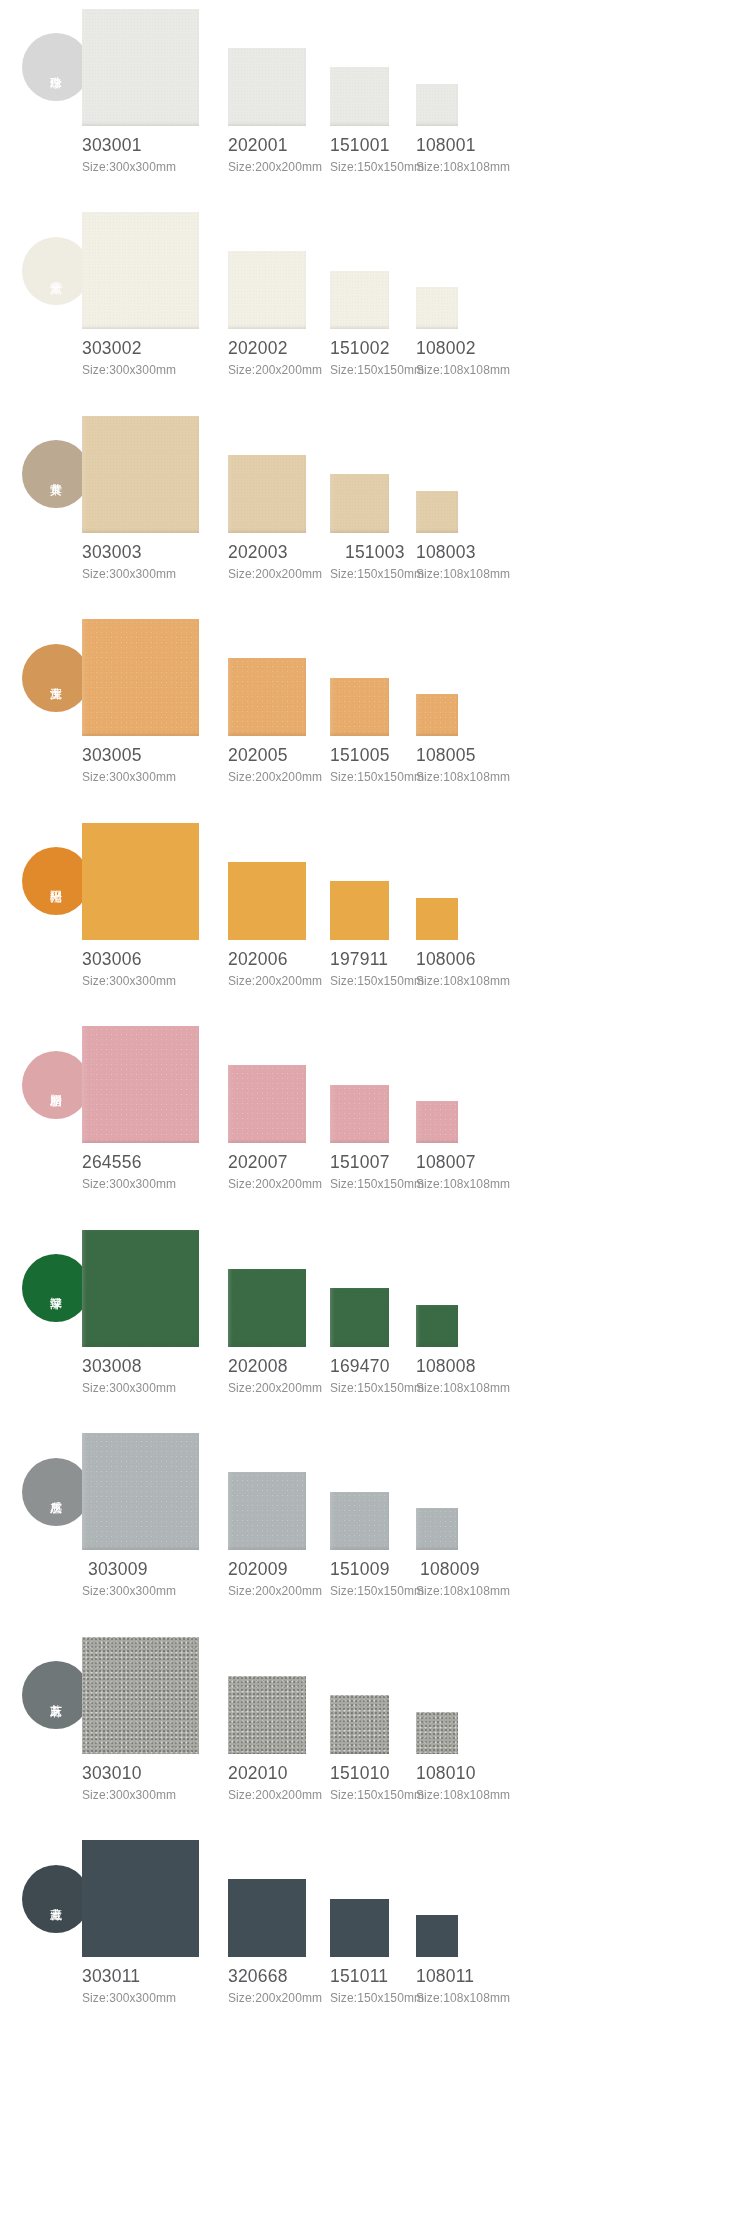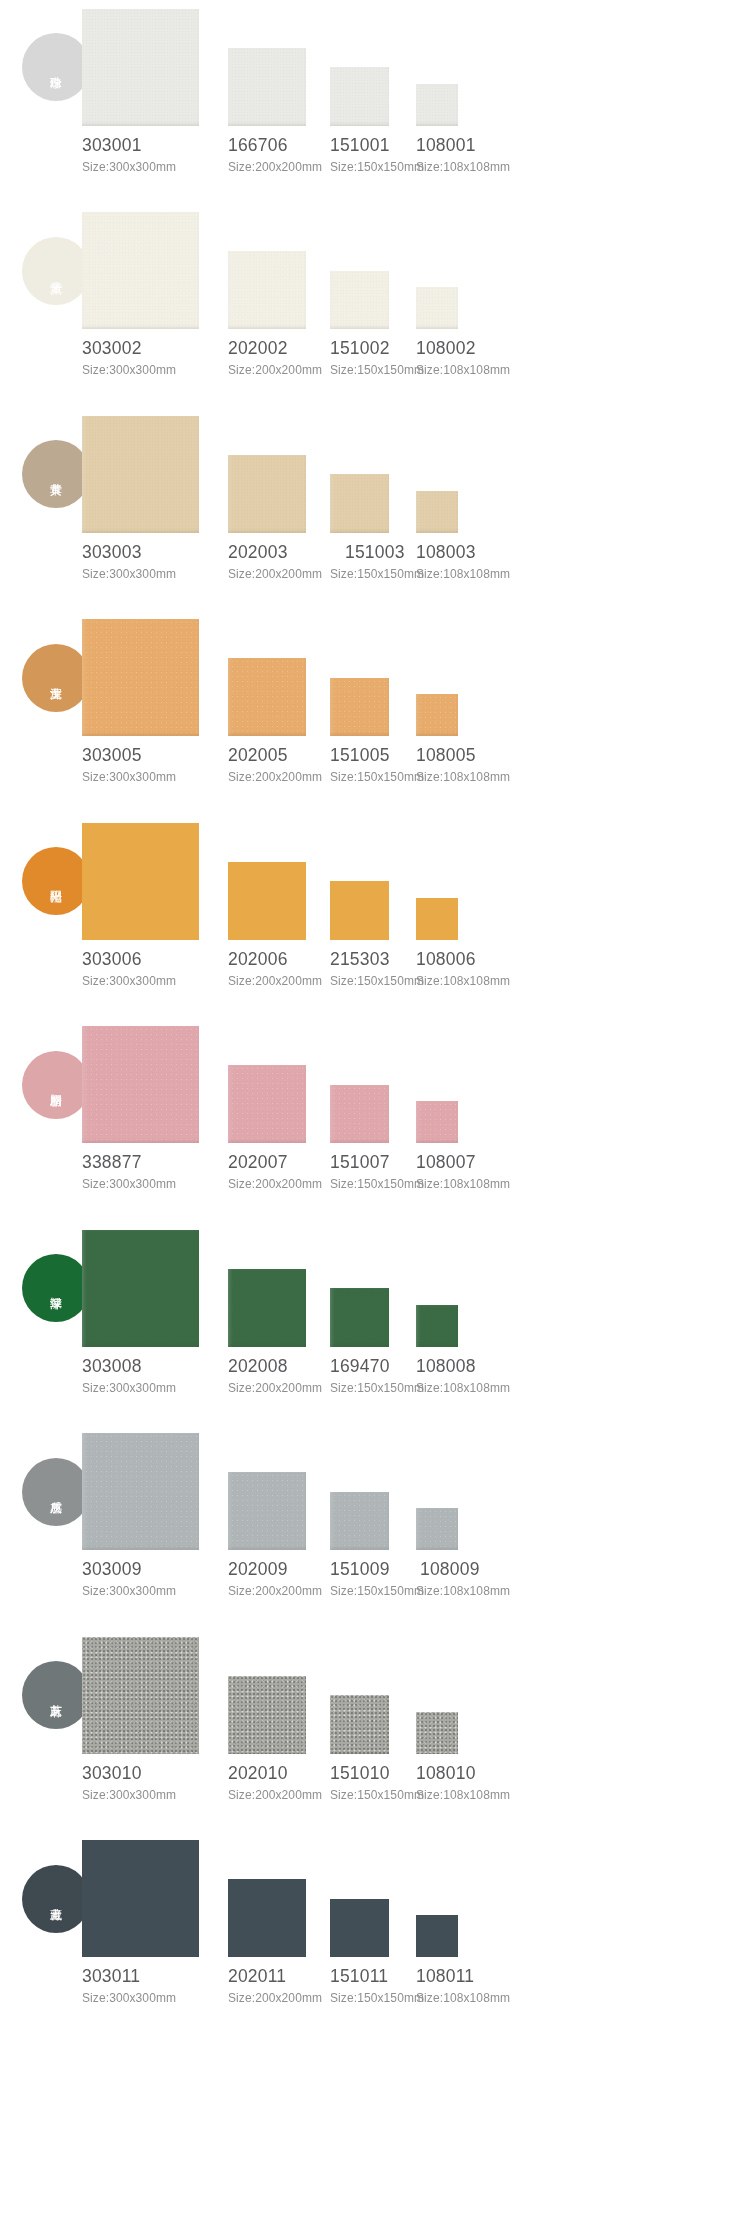--- a/index.html
+++ b/index.html
@@ -118,21 +118,21 @@
 <div id="catalog">
     <div class="row">
       <div class="chip" style="background: rgb(215, 215, 215); top: 33px;">
         <span class="chip-label" style="font-size: 12px; color: rgb(255, 255, 255);">珍珠白</span>
       </div>
       <div class="tiles">
         <div class="tile grain-fine shade" style="left: 82px; width: 117px; height: 117px; background-color: rgb(233, 233, 230);"></div>
         <div class="code" style="left: 82px;">303001</div>
         <div class="size" style="left: 82px;">Size:300x300mm</div>
         <div class="tile grain-fine shade" style="left: 228px; width: 78px; height: 78px; background-color: rgb(233, 233, 230);"></div>
-        <div class="code" style="left: 228px;">166706</div>
+        <div class="code" style="left: 228px;">202001</div>
         <div class="size" style="left: 228px;">Size:200x200mm</div>
         <div class="tile grain-fine shade" style="left: 330px; width: 58.5px; height: 58.5px; background-color: rgb(233, 233, 230);"></div>
         <div class="code" style="left: 330px;">151001</div>
         <div class="size" style="left: 330px;">Size:150x150mm</div>
         <div class="tile grain-fine shade" style="left: 416px; width: 42px; height: 42px; background-color: rgb(233, 233, 230);"></div>
         <div class="code" style="left: 416px;">108001</div>
         <div class="size" style="left: 416px;">Size:108x108mm</div>
       </div>
     </div>
     <div class="row">
@@ -197,34 +197,34 @@
         <span class="chip-label" style="font-size: 12px;">阳光橙</span>
       </div>
       <div class="tiles">
         <div class="tile grain-none" style="left: 82px; width: 117px; height: 117px; background-color: rgb(232, 169, 73);"></div>
         <div class="code" style="left: 82px;">303006</div>
         <div class="size" style="left: 82px;">Size:300x300mm</div>
         <div class="tile grain-none" style="left: 228px; width: 78px; height: 78px; background-color: rgb(232, 169, 73);"></div>
         <div class="code" style="left: 228px;">202006</div>
         <div class="size" style="left: 228px;">Size:200x200mm</div>
         <div class="tile grain-none" style="left: 330px; width: 58.5px; height: 58.5px; background-color: rgb(232, 169, 73);"></div>
-        <div class="code" style="left: 330px;">215303</div>
+        <div class="code" style="left: 330px;">197911</div>
         <div class="size" style="left: 330px;">Size:150x150mm</div>
         <div class="tile grain-none" style="left: 416px; width: 42px; height: 42px; background-color: rgb(232, 169, 73);"></div>
         <div class="code" style="left: 416px;">108006</div>
         <div class="size" style="left: 416px;">Size:108x108mm</div>
       </div>
     </div>
     <div class="row">
       <div class="chip" style="background: rgb(221, 166, 168); top: 33px;">
         <span class="chip-label" style="font-size: 12px;">胭脂粉</span>
       </div>
       <div class="tiles">
         <div class="tile grain-soft shade" style="left: 82px; width: 117px; height: 117px; background-color: rgb(224, 168, 173);"></div>
-        <div class="code" style="left: 82px;">338877</div>
+        <div class="code" style="left: 82px;">264556</div>
         <div class="size" style="left: 82px;">Size:300x300mm</div>
         <div class="tile grain-soft shade" style="left: 228px; width: 78px; height: 78px; background-color: rgb(224, 168, 173);"></div>
         <div class="code" style="left: 228px;">202007</div>
         <div class="size" style="left: 228px;">Size:200x200mm</div>
         <div class="tile grain-soft shade" style="left: 330px; width: 58.5px; height: 58.5px; background-color: rgb(224, 168, 173);"></div>
         <div class="code" style="left: 330px;">151007</div>
         <div class="size" style="left: 330px;">Size:150x150mm</div>
         <div class="tile grain-soft shade" style="left: 416px; width: 42px; height: 42px; background-color: rgb(224, 168, 173);"></div>
         <div class="code" style="left: 416px;">108007</div>
         <div class="size" style="left: 416px;">Size:108x108mm</div>
@@ -248,21 +248,21 @@
         <div class="code" style="left: 416px;">108008</div>
         <div class="size" style="left: 416px;">Size:108x108mm</div>
       </div>
     </div>
     <div class="row">
       <div class="chip" style="background: rgb(142, 145, 146); top: 33px;">
         <span class="chip-label" style="font-size: 12px;">质感灰</span>
       </div>
       <div class="tiles">
         <div class="tile grain-soft shade" style="left: 82px; width: 117px; height: 117px; background-color: rgb(176, 182, 184);"></div>
-        <div class="code" style="left: 82px;">303009</div>
+        <div class="code" style="left: 88px;">303009</div>
         <div class="size" style="left: 82px;">Size:300x300mm</div>
         <div class="tile grain-soft shade" style="left: 228px; width: 78px; height: 78px; background-color: rgb(176, 182, 184);"></div>
         <div class="code" style="left: 228px;">202009</div>
         <div class="size" style="left: 228px;">Size:200x200mm</div>
         <div class="tile grain-soft shade" style="left: 330px; width: 58.5px; height: 58.5px; background-color: rgb(176, 182, 184);"></div>
         <div class="code" style="left: 330px;">151009</div>
         <div class="size" style="left: 330px;">Size:150x150mm</div>
         <div class="tile grain-soft shade" style="left: 416px; width: 42px; height: 42px; background-color: rgb(176, 182, 184);"></div>
         <div class="code" style="left: 420px;">108009</div>
         <div class="size" style="left: 416px;">Size:108x108mm</div>
@@ -289,21 +289,21 @@
     </div>
     <div class="row">
       <div class="chip" style="background: rgb(63, 74, 80); top: 33px;">
         <span class="chip-label" style="font-size: 12px;">土藏青</span>
       </div>
       <div class="tiles">
         <div class="tile grain-none" style="left: 82px; width: 117px; height: 117px; background-color: rgb(65, 78, 85);"></div>
         <div class="code" style="left: 82px;">303011</div>
         <div class="size" style="left: 82px;">Size:300x300mm</div>
         <div class="tile grain-none" style="left: 228px; width: 78px; height: 78px; background-color: rgb(65, 78, 85);"></div>
-        <div class="code" style="left: 228px;">202011</div>
+        <div class="code" style="left: 228px;">320668</div>
         <div class="size" style="left: 228px;">Size:200x200mm</div>
         <div class="tile grain-none" style="left: 330px; width: 58.5px; height: 58.5px; background-color: rgb(65, 78, 85);"></div>
         <div class="code" style="left: 330px;">151011</div>
         <div class="size" style="left: 330px;">Size:150x150mm</div>
         <div class="tile grain-none" style="left: 416px; width: 42px; height: 42px; background-color: rgb(65, 78, 85);"></div>
         <div class="code" style="left: 416px;">108011</div>
         <div class="size" style="left: 416px;">Size:108x108mm</div>
       </div>
     </div>
   </div>

